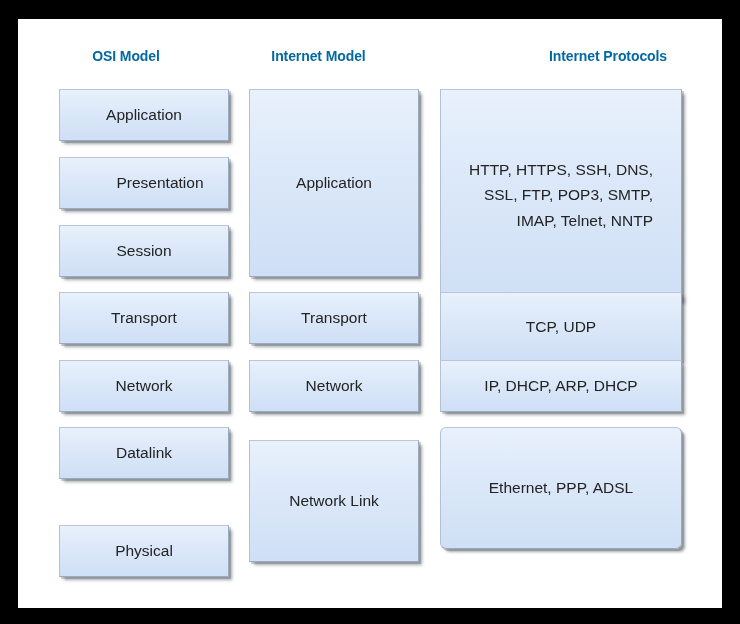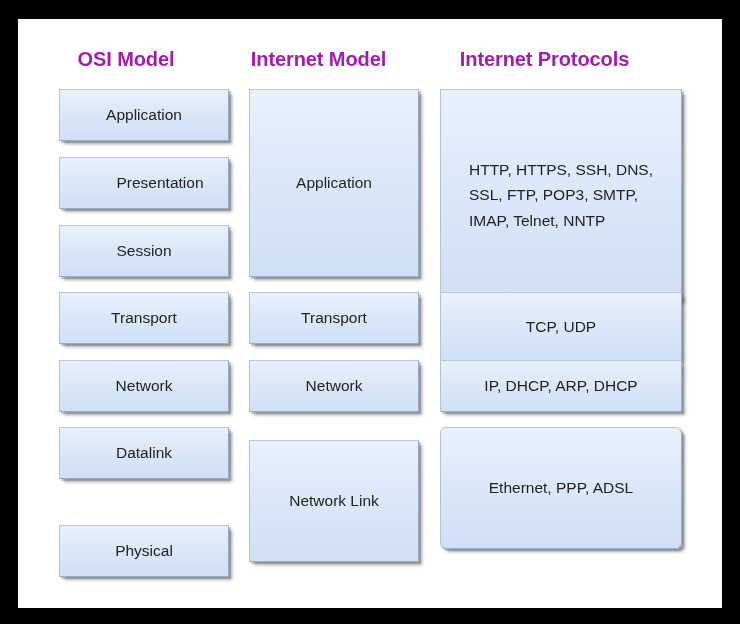--- a/index.html
+++ b/index.html
@@ -31,41 +31,41 @@
     width: 704px;
     height: 589px;
     background: #ffffff;
   }
 
   
   .col-header {
     position: absolute;
     text-align: center;
     font-weight: bold;
-    font-size: 20px;
-    color: #a21caf;
+    font-size: 14px;
+    color: #0369a1;
     letter-spacing: -0.1px;
     white-space: nowrap;
   }
 
   
   .box {
     position: absolute;
     box-sizing: border-box;
     background: linear-gradient(to bottom, #e8f1fc 0%, #dbe8f9 45%, #cfdff5 100%);
     border: 1px solid #9aabbf;
     border-top-color: #b9c6d6;
     border-left-color: #b3c1d2;
     box-shadow:
       4px 4px 3px -1px rgba(90,96,104,0.55),
       2px 2px 0px 0px rgba(120,126,134,0.35);
     display: flex;
     align-items: center;
     justify-content: center;
-    text-align: left;
+    text-align: right;
     color: #232323;
     font-size: 15.5px;
     line-height: 1.65;
     overflow: hidden;
   }
   .box .label {
     display: block;
     padding: 0 4px;
     white-space: pre-line;
   }
@@ -73,21 +73,21 @@
 </head>
 <body>
 
 <div id="frame">
   <div id="canvas">
 
     <div class="col-header" style="left:23px;  top:29px; width:170px;">OSI Model</div>
 
     <div class="col-header" style="left:213px; top:29px; width:175px;">Internet Model</div>
 
-    <div class="col-header" style="left:404px; top:29px; width:245px;">Internet Protocols</div>
+    <div class="col-header" style="left:404px; top:29px; width:245px;text-align:right;">Internet Protocols</div>
 
     <div class="box" style="left:41px; top:70px; width:170px; height:52px;">
       <span class="label">Application</span>
     </div>
 
     <div class="box" style="left:41px; top:138px; width:170px; height:52px;padding-left:32px;">
       <span class="label">Presentation</span>
     </div>
 
     <div class="box" style="left:41px; top:206px; width:170px; height:52px;">

